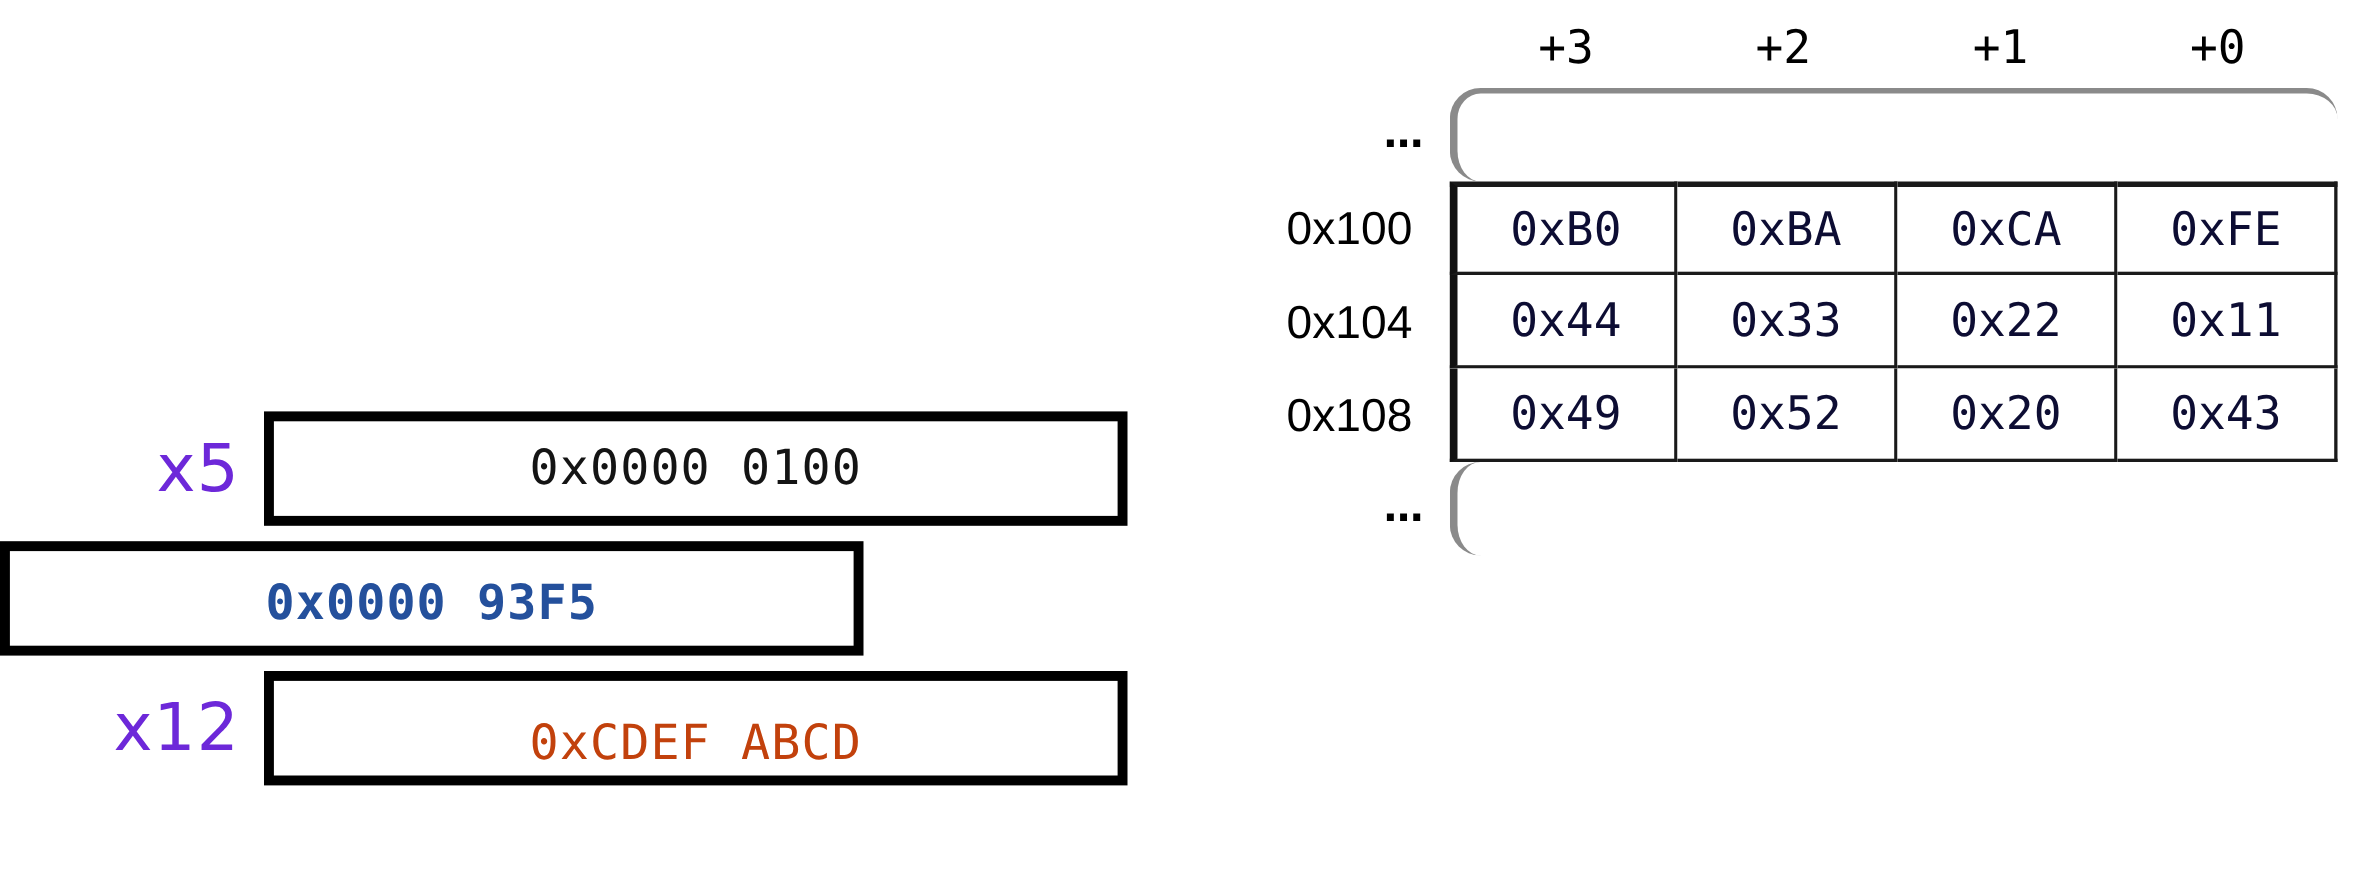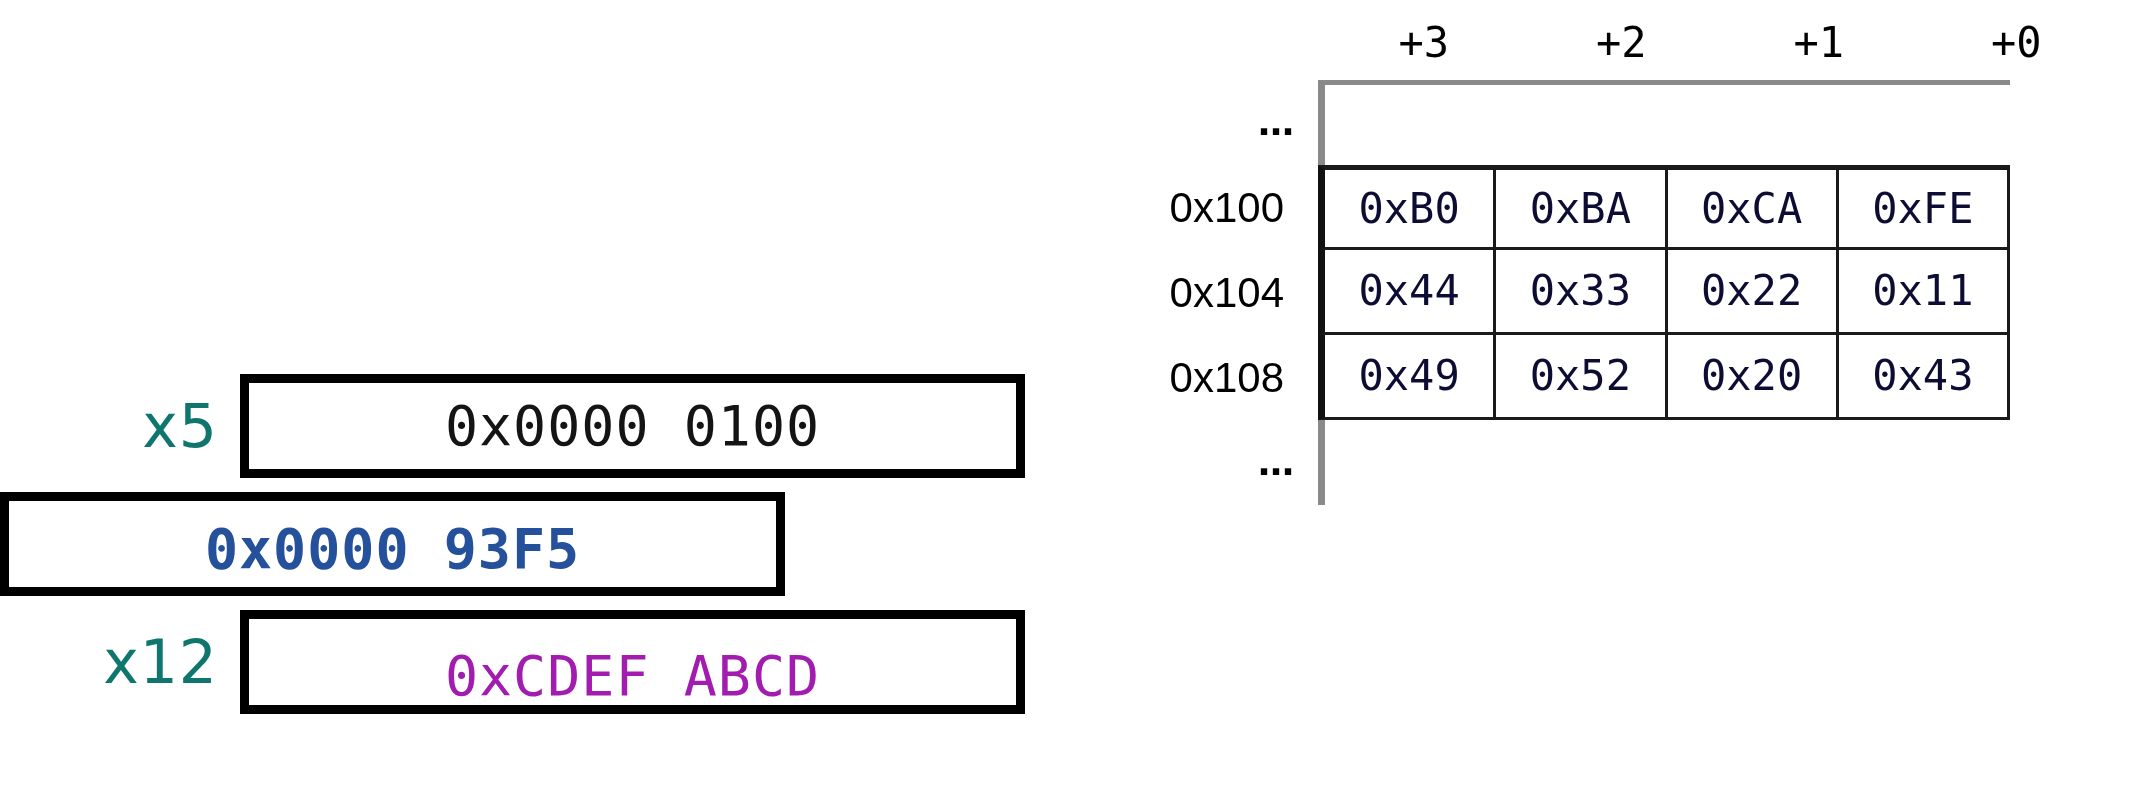--- a/index.html
+++ b/index.html
@@ -36,41 +36,41 @@
   #reg-row-2 { top: 608px; }
 
   .reg-label {
     width: 240px;
     text-align: right;
     padding-right: 22px;
     box-sizing: border-box;
     font-family: "DejaVu Sans", "Liberation Sans", sans-serif;
     font-size: 60px;
     line-height: 1;
-    color: #0f766e;
+    color: #6d28d9;
     letter-spacing: 1px;
   }
   .reg-box {
     width: 785px;
     height: 104px;
     box-sizing: border-box;
     border: 9px solid #000000;
     background: #ffffff;
     display: flex;
     align-items: center;
     justify-content: center;
   }
   .reg-value {
     font-family: "DejaVu Sans Mono", "Liberation Mono", monospace;
-    font-size: 55px;
+    font-size: 44px;
     line-height: 1;
     letter-spacing: 1px;
     white-space: pre;
   }
-  .reg-value.normal   { color: #a21caf; font-weight: 400; margin-top: 28px; }
+  .reg-value.normal   { color: #c2410c; font-weight: 400; margin-top: 28px; }
   .reg-value.plain    { color: #141414; font-weight: 400; }
   .reg-value.highlight{ color: #24509c; font-weight: 700; margin-top: 10px; }
 
   
   #memory-panel {
     position: absolute;
     left: 1060px;
     top: 0;
     width: 1096px;
     height: 793px;
@@ -123,22 +123,23 @@
   .mem-rowlabel.dots {
     font-family: "DejaVu Sans", "Liberation Sans", sans-serif;
     font-size: 36px;
     font-weight: 700;
     letter-spacing: 2px;
     padding-right: 22px;
   }
 
   .mem-cells {
     display: flex;
-    width: 692px;
-    box-sizing: border-box;
+    width: 807px;
+    box-sizing: border-box;
+    border-radius: 28px;
   }
   .mem-cell {
     flex: 1 1 0;
     box-sizing: border-box;
     display: flex;
     align-items: center;
     justify-content: center;
     font-family: "DejaVu Sans Mono", "Liberation Mono", monospace;
     font-size: 42px;
     line-height: 1;

